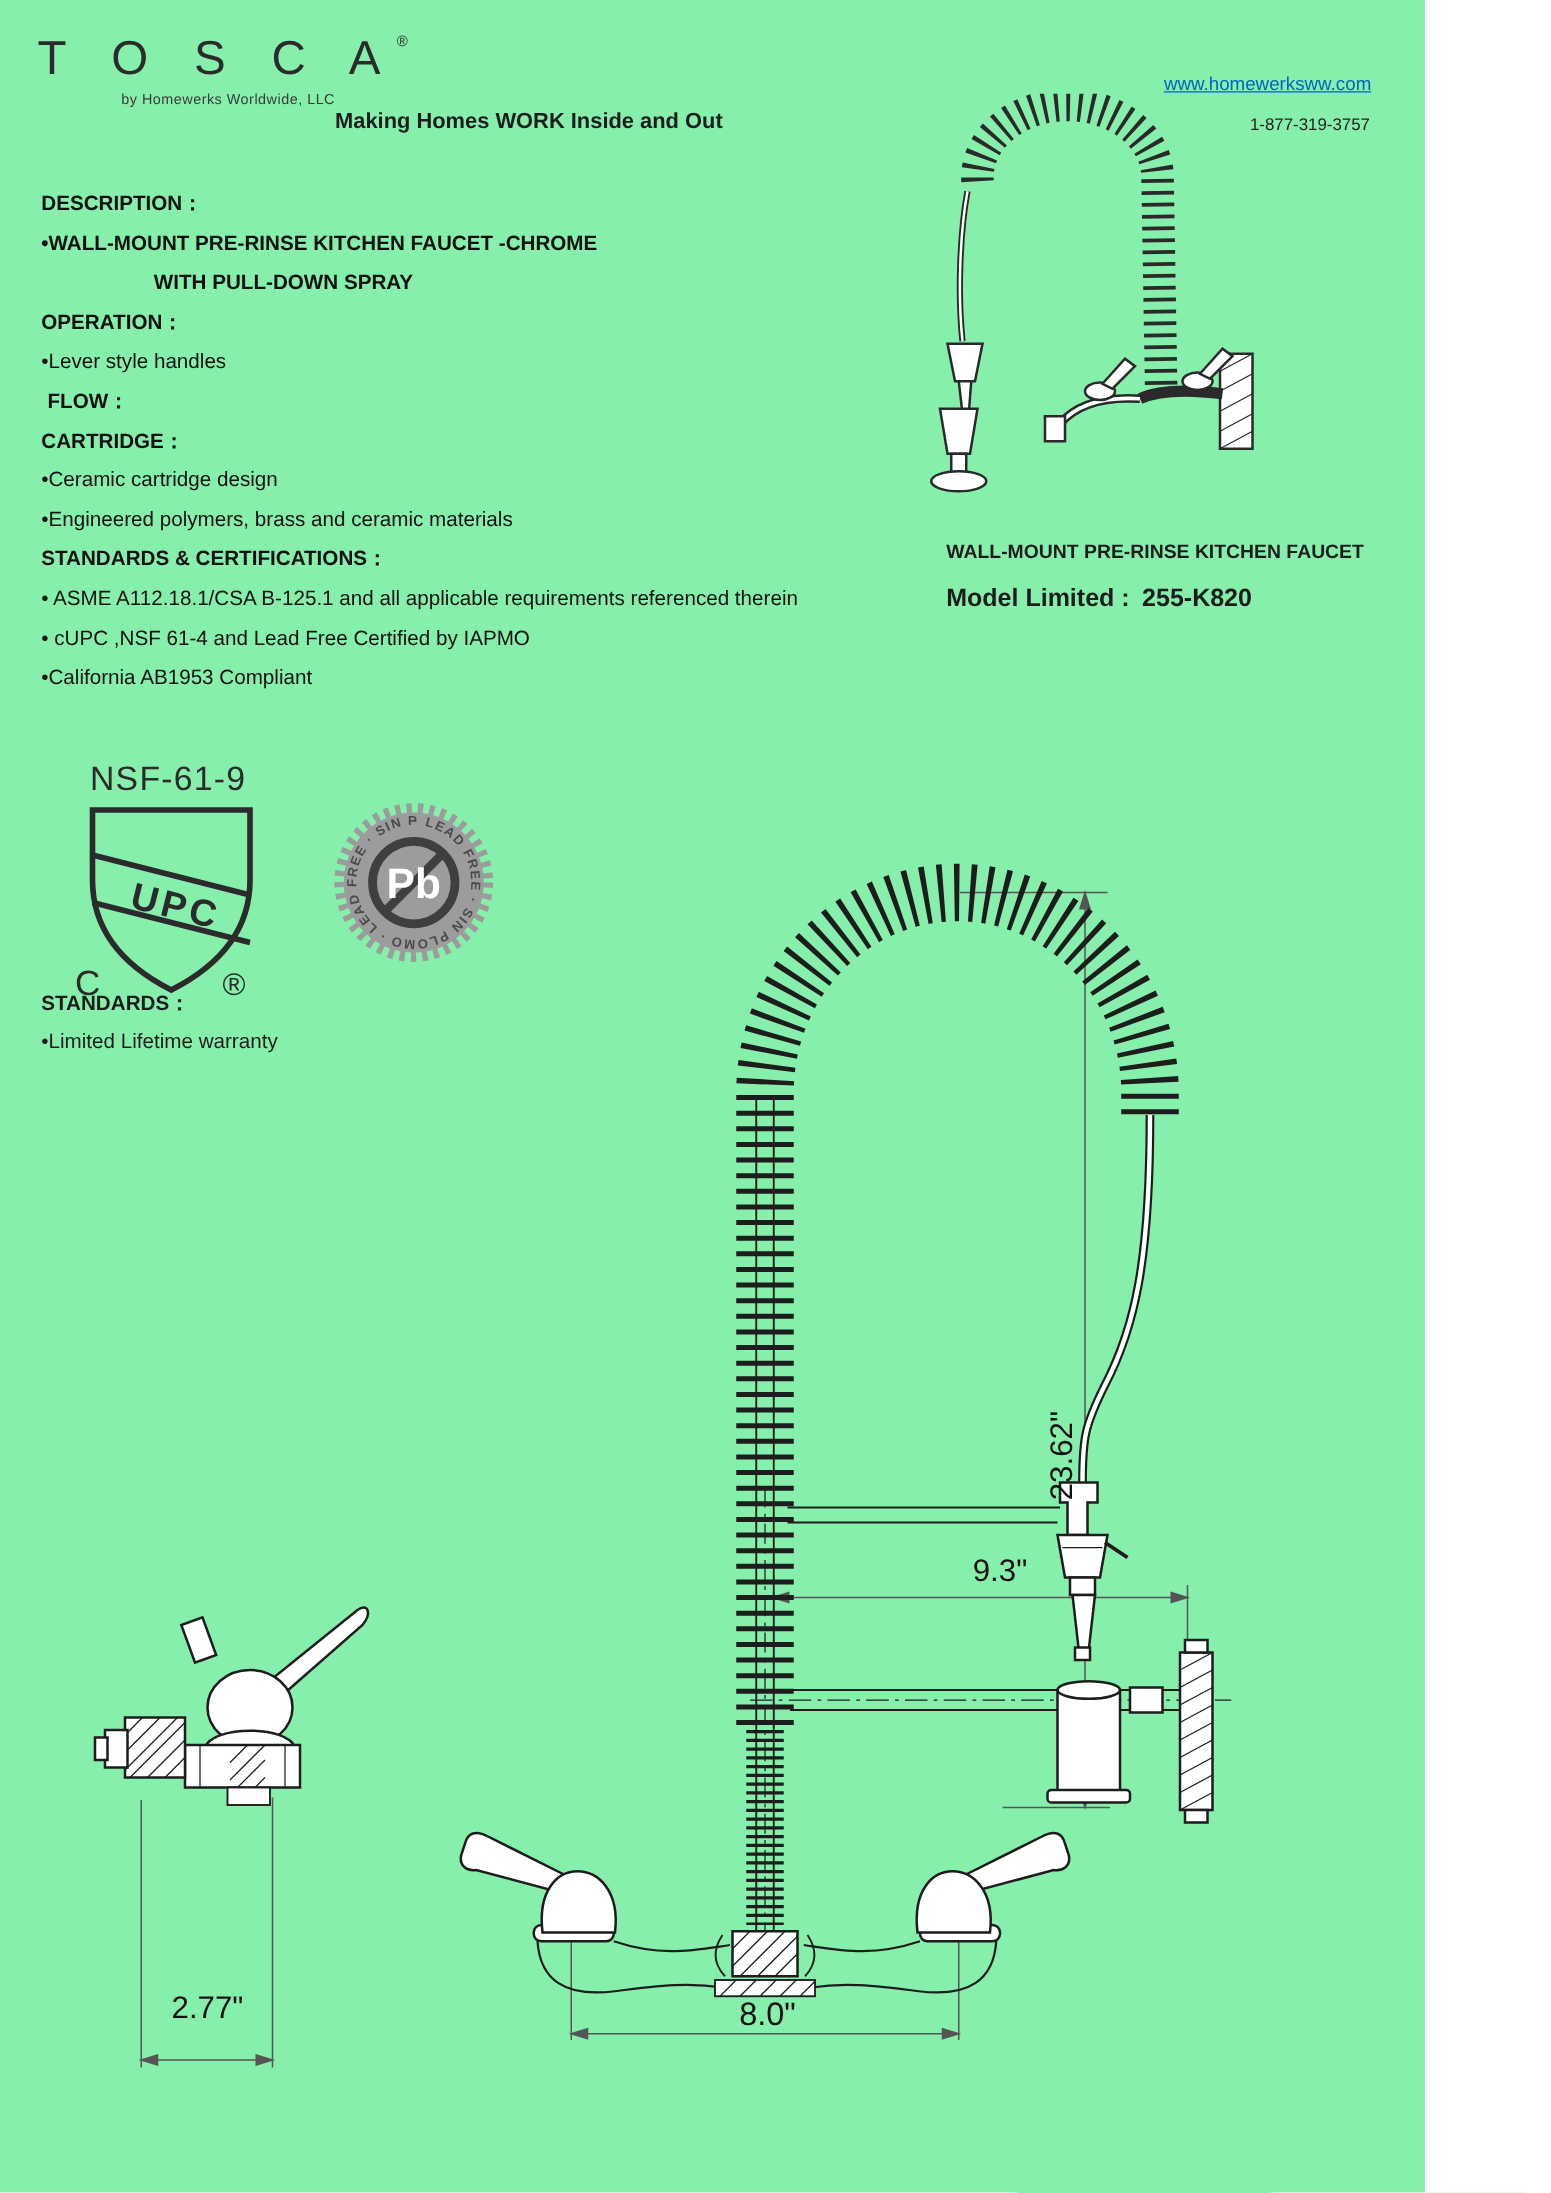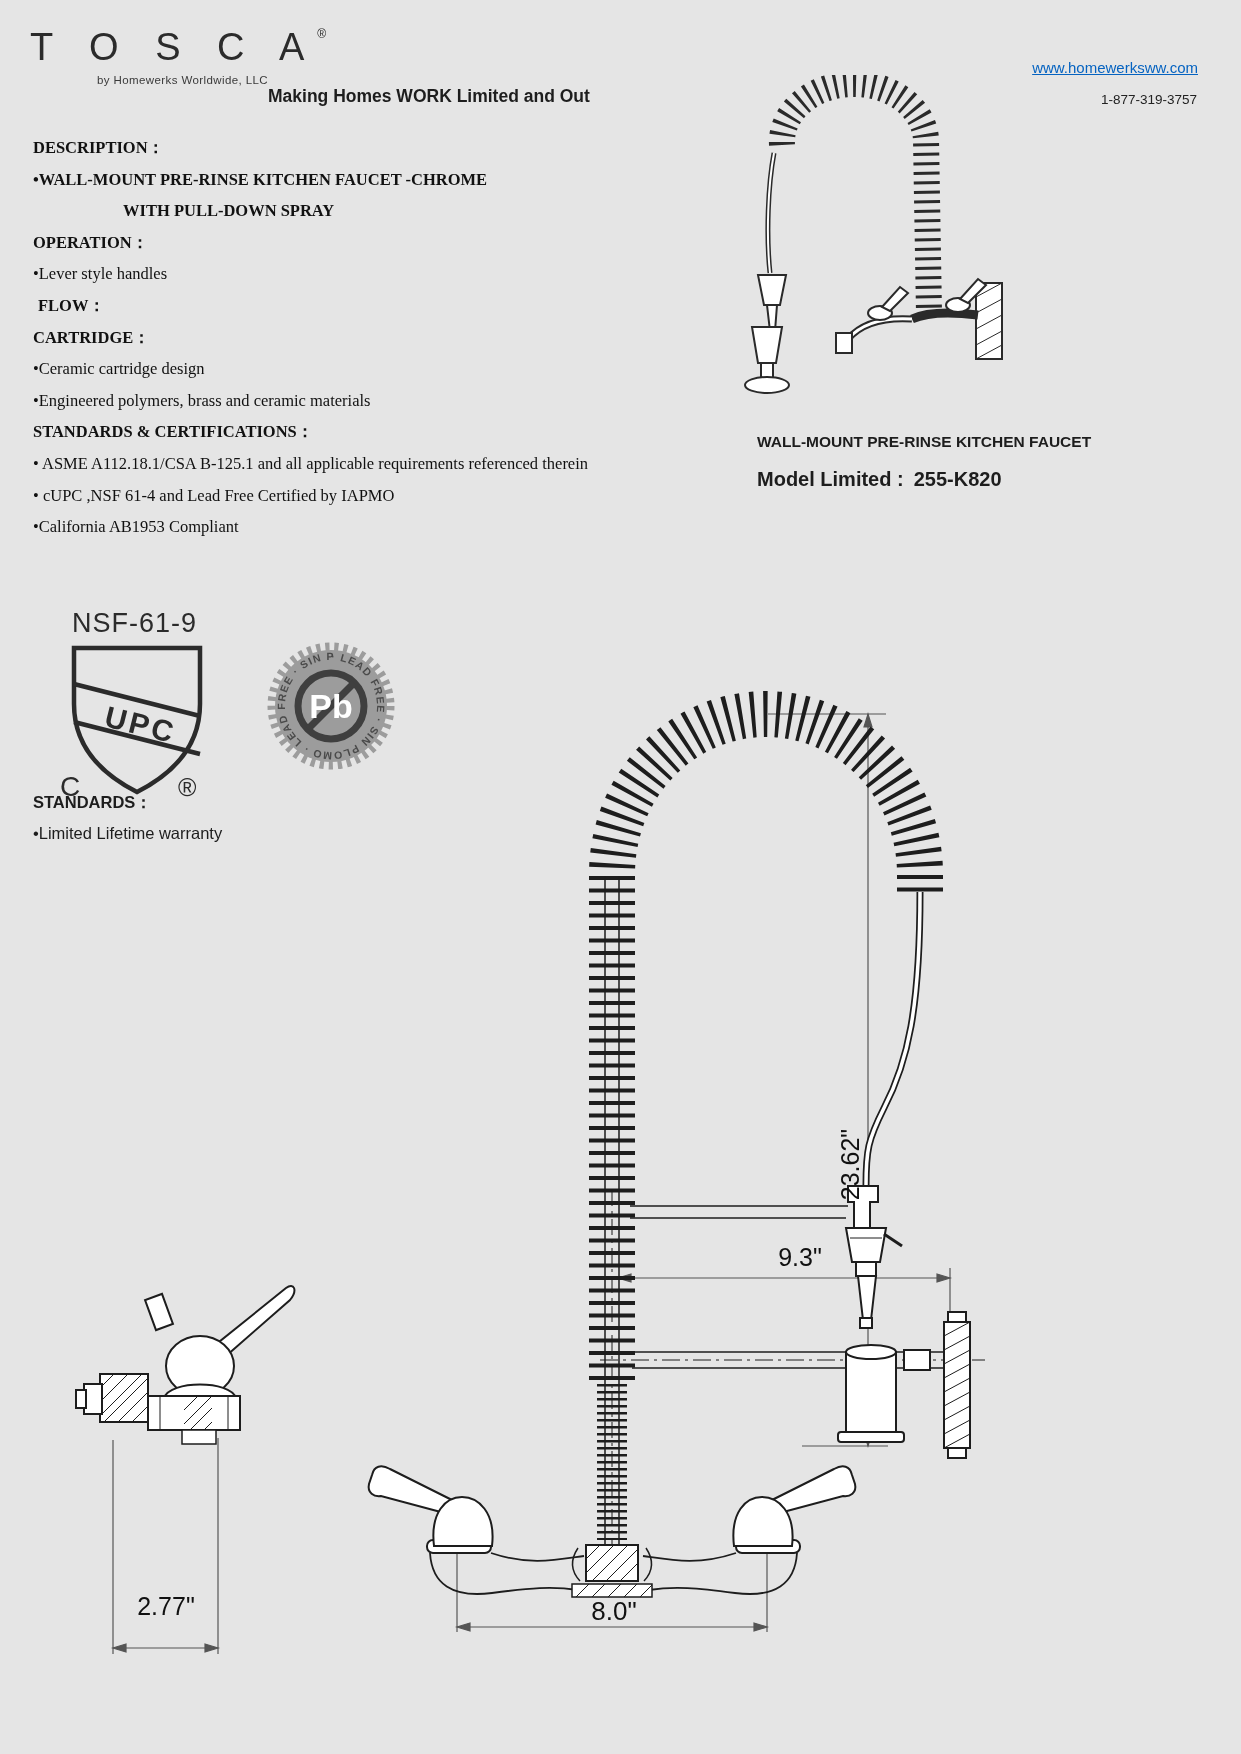--- a/index.html
+++ b/index.html
@@ -1,27 +1,27 @@
 <!DOCTYPE html>
 <html><head>
 <meta charset="utf-8">
 <style>
   html,body{margin:0;padding:0;background:#ffffff;}
-  #page{position:relative;width:1241px;height:1754px;background:#e5e5e5;overflow:hidden;
+  #page{position:relative;width:1140px;height:1754px;background:#86efac;overflow:hidden;
         font-family:"Liberation Sans",sans-serif;color:#1d1d1d;}
   .abs{position:absolute;}
   
   .brand{left:30px;top:26px;font-size:38px;font-weight:400;letter-spacing:13px;color:#2b2b2b;white-space:nowrap;}
   .brand sup{font-size:12px;letter-spacing:0;vertical-align:22px;}
   .brand-sub{left:97px;top:74px;font-size:11.5px;color:#3a3a3a;letter-spacing:.4px;white-space:nowrap;}
   .motto{left:268px;top:86px;font-size:17.5px;font-weight:bold;white-space:nowrap;}
   .website{right:43px;top:59px;font-size:15px;color:#0563C1;text-decoration:underline;white-space:nowrap;cursor:pointer;}
   .phone{right:44px;top:92px;font-size:13.5px;color:#222;white-space:nowrap;}
   
-  .specs{left:33px;top:132px;font-family:Liberation Serif, serif;}
+  .specs{left:33px;top:148px;}
   .spec-line{font-size:16.5px;line-height:31.6px;color:#111;white-space:nowrap;}
   .st-heading{font-weight:bold;}
   .st-bullet-bold{font-weight:bold;}
   .st-bold-indent{font-weight:bold;padding-left:90px;}
   .st-heading-indent{font-weight:bold;padding-left:5px;}
   
   .prod-caption{left:757px;top:433px;font-size:15.5px;font-weight:bold;white-space:nowrap;}
   .prod-model{left:757px;top:468px;font-size:20px;font-weight:bold;white-space:nowrap;}
   .prod-model .val{margin-left:10px;}
   
@@ -37,21 +37,21 @@
   .dim-supply{left:118px;top:1592px;width:96px;}
   svg{display:block;}
 </style>
 </head>
 <body>
 
 <div id="page">
 
   <div class="abs brand"><span>T O S C A</span><sup>®</sup></div>
   <div class="abs brand-sub">by Homewerks Worldwide, LLC</div>
-  <div class="abs motto">Making Homes WORK Limited and Out</div>
+  <div class="abs motto">Making Homes WORK Inside and Out</div>
   <div class="abs website">www.homewerksww.com</div>
   <div class="abs phone">1-877-319-3757</div>
 
   <svg class="abs" style="left:730px;top:75px;" width="290" height="330" viewBox="0 0 290 330">
     <g fill="none" stroke="#2a2a2a">
       <path d="M 52 70 A 72 58 0 0 1 196 64 L 199 238" stroke-width="26" stroke-dasharray="3,6.5"></path>
     </g>
     <g fill="none" stroke="#2a2a2a">
       <path d="M 44 78 C 38 110 36 160 40 198" stroke-width="5"></path>
       <path d="M 44 78 C 38 110 36 160 40 198" stroke="#fff" stroke-width="2"></path>

